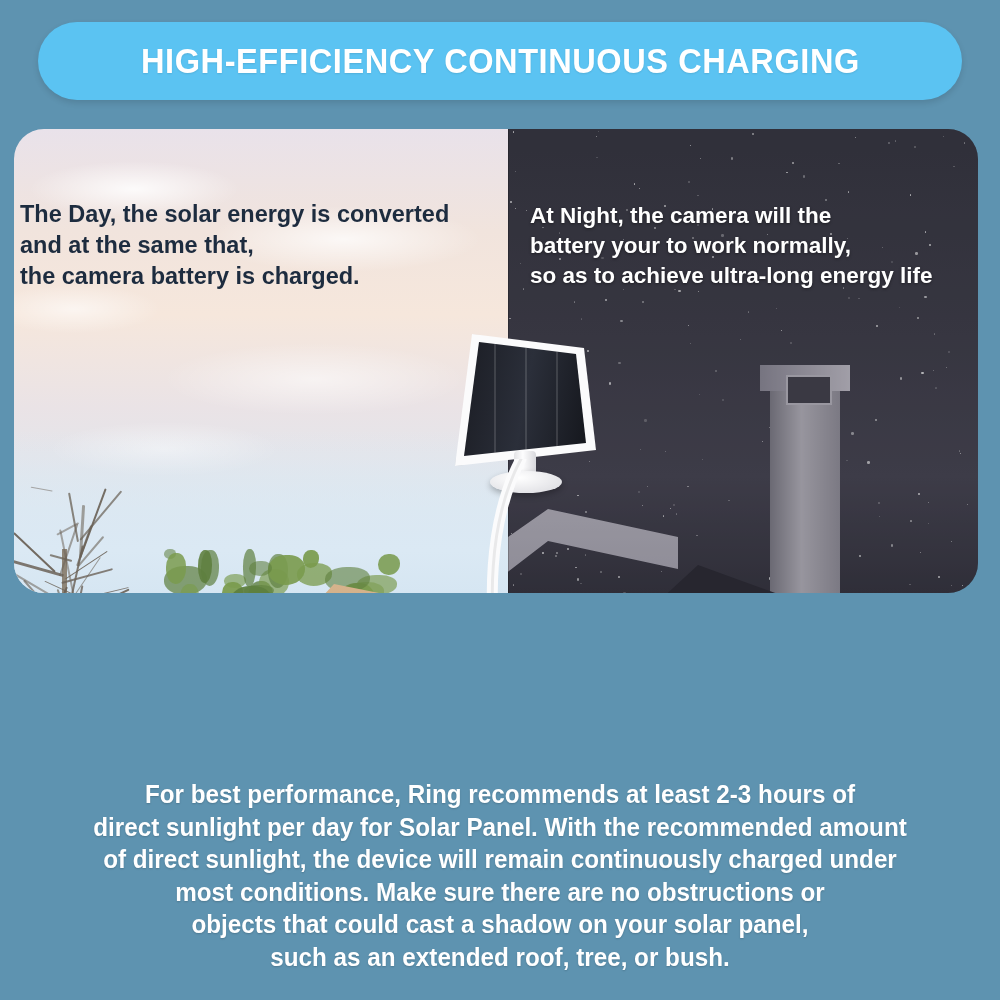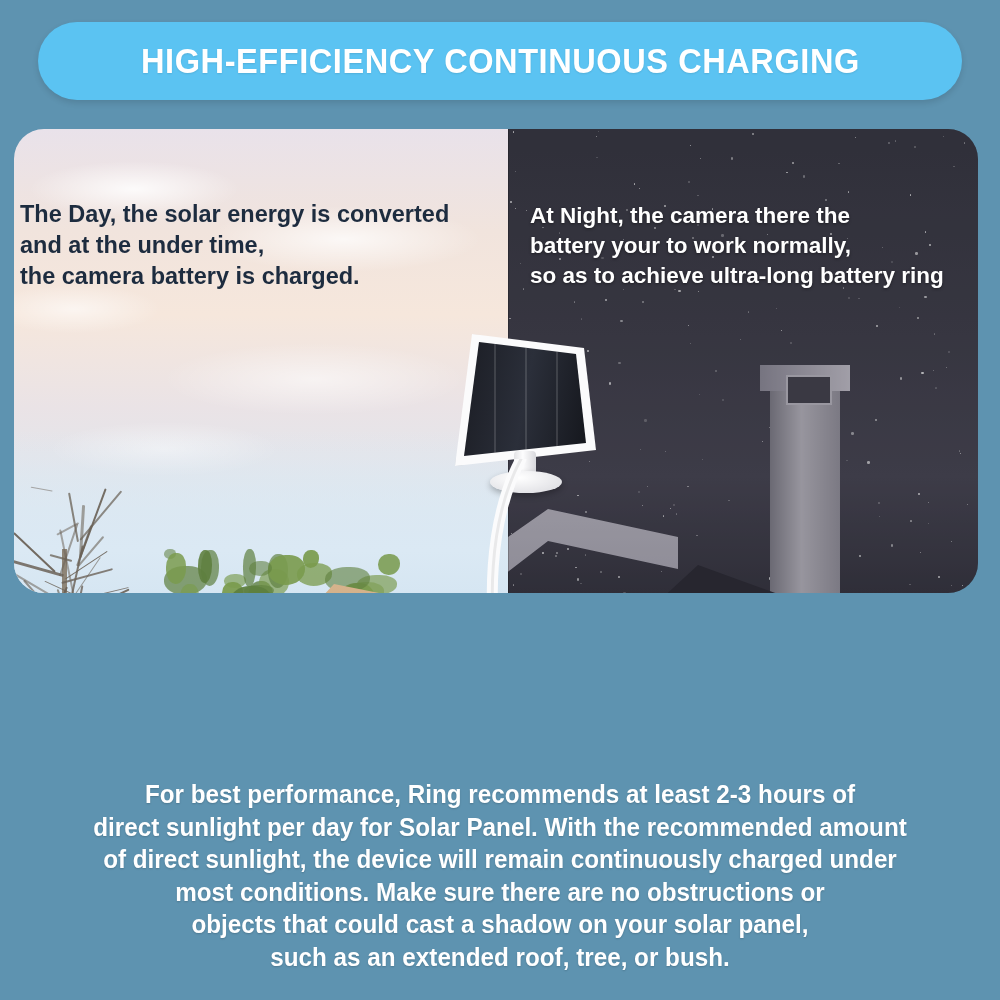--- a/index.html
+++ b/index.html
@@ -586,28 +586,28 @@
       </div>
 
       <div class="camera">
         <div class="cam-brand">ring</div>
 
       </div>
     </div>
 
     <div class="copy-day">
       <div>The Day, the solar energy is converted</div>
-      <div>and at the under time,</div>
+      <div>and at the same that,</div>
       <div>the camera battery is charged.</div>
     </div>
 
     <div class="copy-night">
-      <div>At Night, the camera there the</div>
+      <div>At Night, the camera will the</div>
       <div>battery your to work normally,</div>
-      <div>so as to achieve ultra-long battery ring</div>
+      <div>so as to achieve ultra-long energy life</div>
     </div>
   </div>
 
   <div class="footer">
     <div>For best performance, Ring recommends at least 2-3 hours of</div>
     <div>direct sunlight per day for Solar Panel. With the recommended amount</div>
     <div>of direct sunlight, the device will remain continuously charged under</div>
     <div>most conditions. Make sure there are no obstructions or</div>
     <div>objects that could cast a shadow on your solar panel,</div>
     <div>such as an extended roof, tree, or bush.</div>

